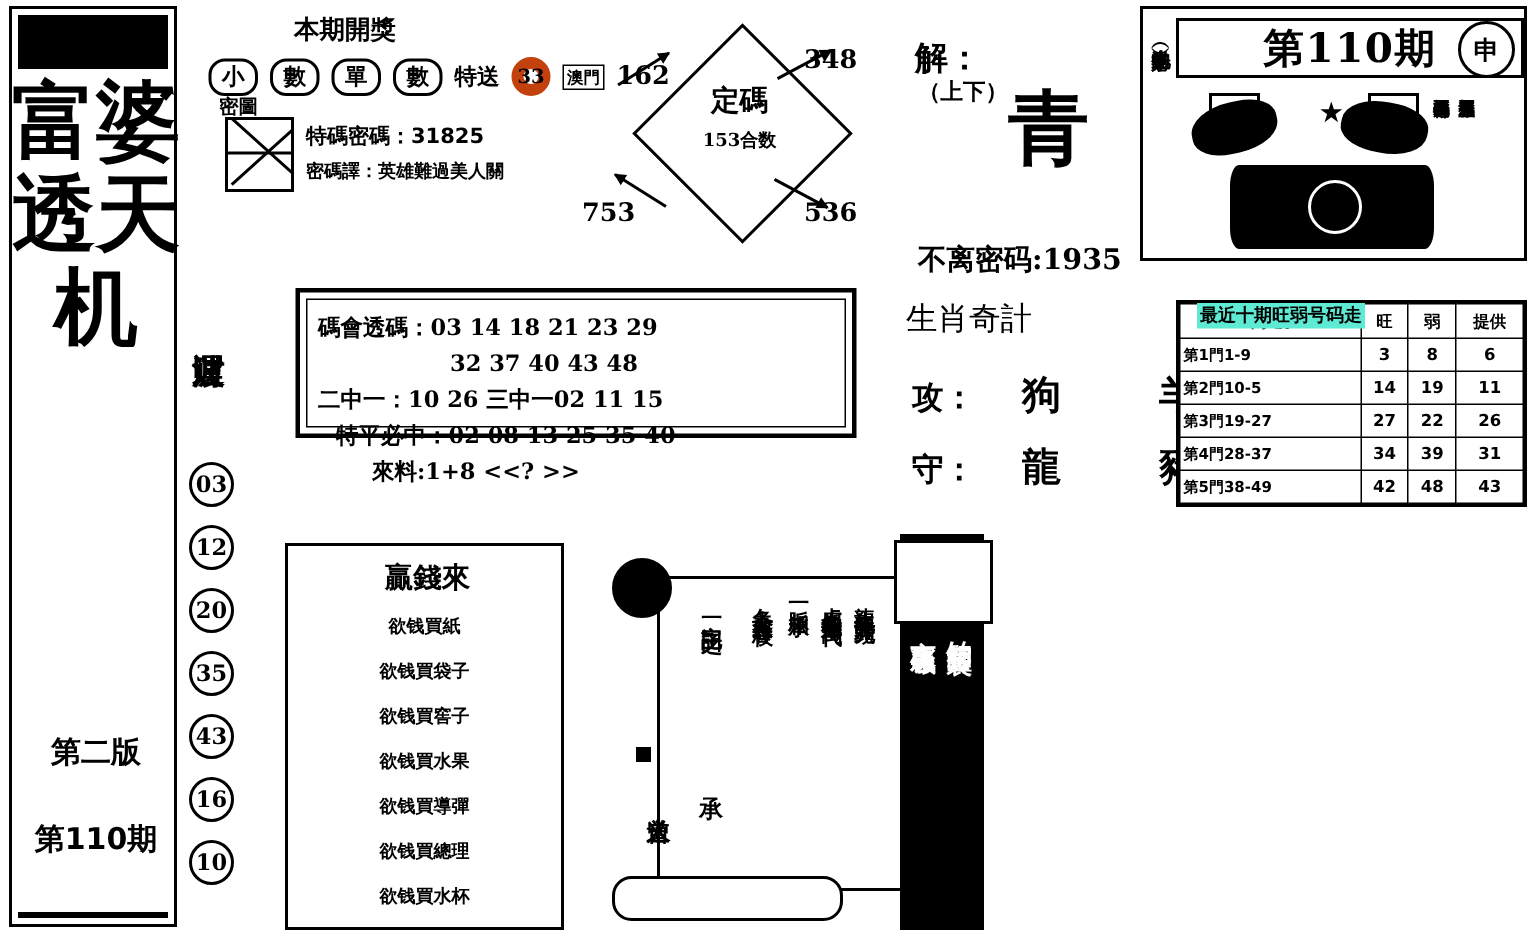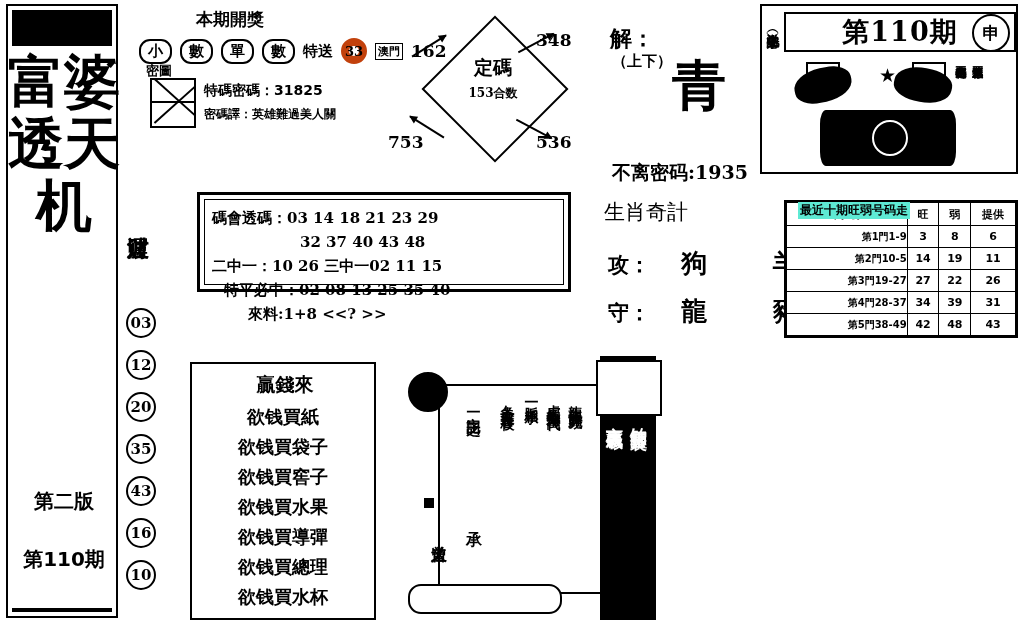--- a/index.html
+++ b/index.html
@@ -84,28 +84,28 @@
   #emblem .drumwhite{position:absolute;left:50px;top:8px;width:32px;height:32px;border:2px solid #fff;border-radius:50%;}
   #emblem .fish{position:absolute;width:54px;height:30px;border:2px solid #000;border-radius:50% 40% 50% 40%;background:#000;}
   #emblem .star{position:absolute;left:117px;top:58px;color:#000;font-size:19px;}
   #emblem .gate{position:absolute;width:30px;height:26px;border:2px solid #000;}
 
   
   #table10{left:784px;top:200px;width:234px;height:138px;border:2px solid #000;box-sizing:border-box;background:#fff;}
   #table10 table{border-collapse:collapse;width:100%;height:100%;font-size:11px;font-weight:bold;}
   #table10 th,#table10 td{border:1px solid #000;text-align:center;padding:0;font-weight:bold;}
   #table10 th{font-size:11px;}
-  #table10 td.lbl{font-size:10px;text-align:right;padding-left:2px;}
+  #table10 td.lbl{font-size:10px;text-align:left;padding-left:2px;}
 
   
   #listbox{left:190px;top:362px;width:186px;height:258px;border:2px solid #000;box-sizing:border-box;background:#fff;}
   #listbox .hdr{position:absolute;left:0;top:8px;width:186px;text-align:center;font-size:19px;font-weight:bold;
                 font-family:"DejaVu Serif","Liberation Serif",serif;}
   #listbox ul{list-style:none;margin:0;padding:38px 0 0 0;}
-  #listbox li{font-size:18px;font-weight:bold;font-family:"DejaVu Serif","Liberation Serif",serif;text-align:center;line-height:30px;}
+  #listbox li{font-size:12px;font-weight:bold;font-family:"DejaVu Serif","Liberation Serif",serif;text-align:center;line-height:30px;}
 
   
   #scroll{left:400px;top:368px;width:250px;height:250px;}
   #scroll .paper{position:absolute;left:38px;top:16px;width:180px;height:206px;border:2px solid #000;background:#fff;}
   #scroll .roll-t{position:absolute;left:8px;top:4px;width:36px;height:36px;border:2px solid #000;border-radius:50%;background:#000;}
   #scroll .roll-b{position:absolute;left:8px;bottom:4px;width:150px;height:26px;border:2px solid #000;border-radius:13px;background:#fff;}
   .vcol{position:absolute;writing-mode:vertical-rl;text-orientation:upright;font-size:14px;font-weight:bold;
         font-family:"DejaVu Serif","Liberation Serif",serif;line-height:16px;letter-spacing:2px;}
 
   #blackstrip{left:600px;top:356px;width:56px;height:264px;background:#000;}

